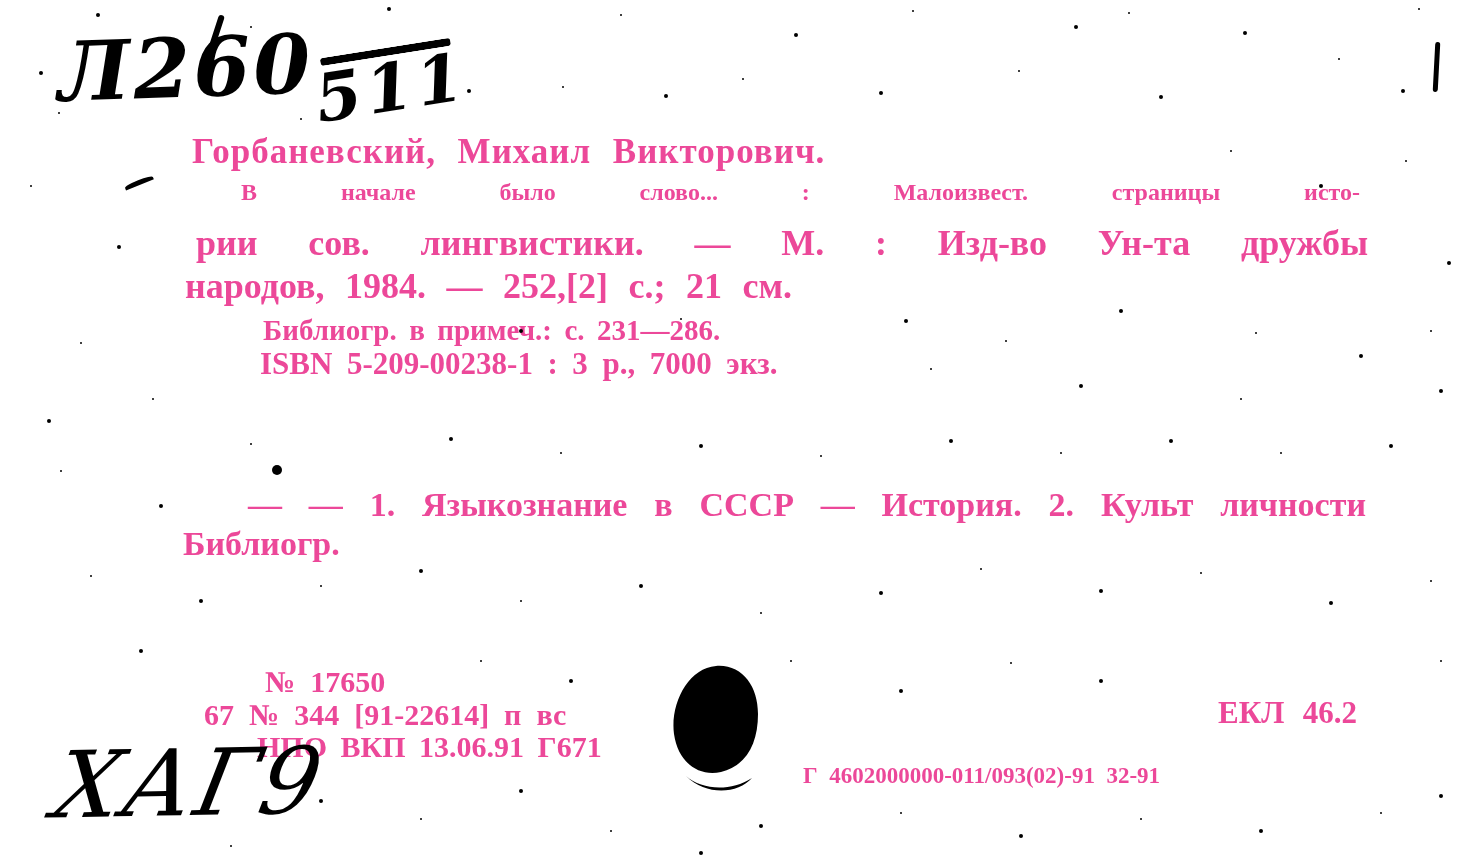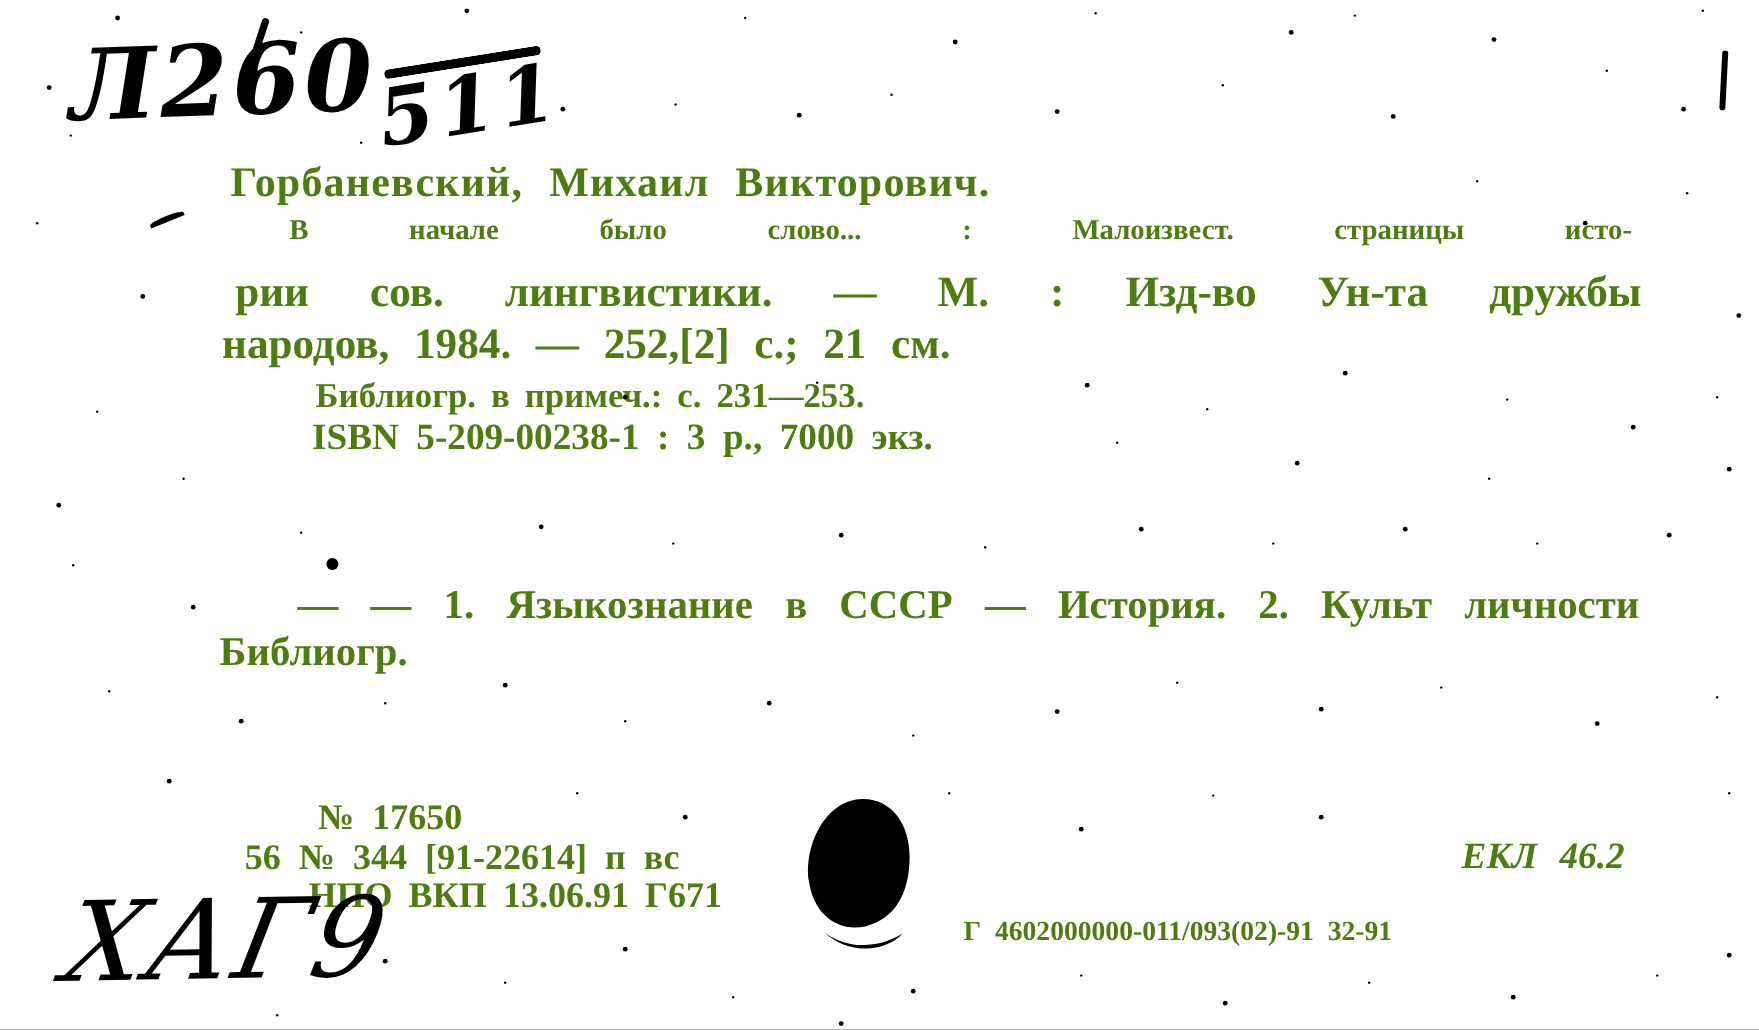--- a/index.html
+++ b/index.html
@@ -3,36 +3,36 @@
 <meta charset="utf-8">
 <style>
   html,body { margin:0; padding:0; background:#888; }
   .card {
     position:relative; width:1466px; height:858px;
     background:#ffffff; color:#000;
     font-family:"Liberation Serif", serif;
     overflow:hidden;
   }
   .abs { position:absolute; white-space:nowrap; }
-  .print { font-weight:700; color:#4d7c0f; }
+  .print { font-weight:700; color:#ec4899; }
   .just { text-align:justify; text-align-last:justify; white-space:normal; }
 
   
   .author   { left:192px; top:132px; font-size:35px; letter-spacing:1px; word-spacing:0.34em; }
   .t1       { left:241px; top:179px; width:1119px; font-size:24px; }
   .t2       { left:185px; top:222px; width:1172px; font-size:36px;margin-left:11px; }
   .t3       { left:185px; top:265px; font-size:36px; word-spacing:0.32em; }
   .biblio   { left:263px; top:314px; font-size:29px; word-spacing:0.18em; }
   .isbn     { left:260px; top:346px; font-size:31px; word-spacing:0.22em; }
   .s1       { left:248px; top:486px; width:1118px; font-size:34px; }
   .s2       { left:183px; top:525px; font-size:34px; }
   .udc      { left:1133px; top:619px; font-size:31px; word-spacing:0.35em; }
   .accno    { left:265px; top:665px; font-size:30px; word-spacing:0.25em; }
   .procline { left:204px; top:698px; font-size:30px; word-spacing:0.25em; }
-  .ekl      { left:1218px; top:695px; font-size:31px; word-spacing:0.35em;font-style:italic; }
+  .ekl      { left:1218px; top:695px; font-size:31px; word-spacing:0.35em; }
   .stampline{ left:257px; top:730px; font-size:30px; word-spacing:0.2em; }
   .catcode  { left:803px; top:763px; font-size:23px; word-spacing:0.25em; }
 
   
   .callnum {
     left:58px; top:24px; display:flex; align-items:flex-start;
     font-family:"DejaVu Serif", serif; font-style:italic; font-weight:700;
     transform:rotate(-2deg);
   }
   .cn-top { font-size:82px; line-height:1; letter-spacing:3px; }
@@ -93,26 +93,26 @@
     <span class="cn-frac">
       <span class="cn-bar"></span>
       <span class="cn-bottom">511</span>
     </span>
   </div>
 
   <div class="abs print author">Горбаневский, Михаил Викторович.</div>
   <div class="abs print t1 just">В начале было слово... : Малоизвест. страницы исто-</div>
   <div class="abs print t2 just">рии сов. лингвистики. — М. : Изд-во Ун-та дружбы</div>
   <div class="abs print t3">народов, 1984. — 252,[2] с.; 21 см.</div>
-  <div class="abs print biblio">Библиогр. в примеч.: с. 231—253.</div>
+  <div class="abs print biblio">Библиогр. в примеч.: с. 231—286.</div>
   <div class="abs print isbn">ISBN 5-209-00238-1 : 3 р., 7000 экз.</div>
   <div class="abs print s1 just">— — 1. Языкознание в СССР — История. 2. Культ личности</div>
   <div class="abs print s2">Библиогр.</div>
   <div class="abs print accno">№ 17650</div>
-  <div class="abs print procline">56 № 344 [91-22614] п вс</div>
+  <div class="abs print procline">67 № 344 [91-22614] п вс</div>
   <div class="abs print ekl">ЕКЛ 46.2</div>
   <div class="abs print stampline">НПО ВКП 13.06.91 Г671</div>
   <div class="abs print catcode">Г 4602000000-011/093(02)-91 32-91</div>
 
   <div class="abs handcode">ХАГ9</div>
 
   <svg class="abs blot" viewBox="0 0 100 134" aria-hidden="true">
     <path fill="#000" d="M52 2 C78 0 94 22 94 50 C94 80 82 102 57 108 C34 113 14 98 10 70 C6 40 24 4 52 2 Z"></path>
     <path fill="#000" d="M22 112 C38 126 66 128 88 114 C74 130 42 132 22 112 Z"></path>
   </svg>

